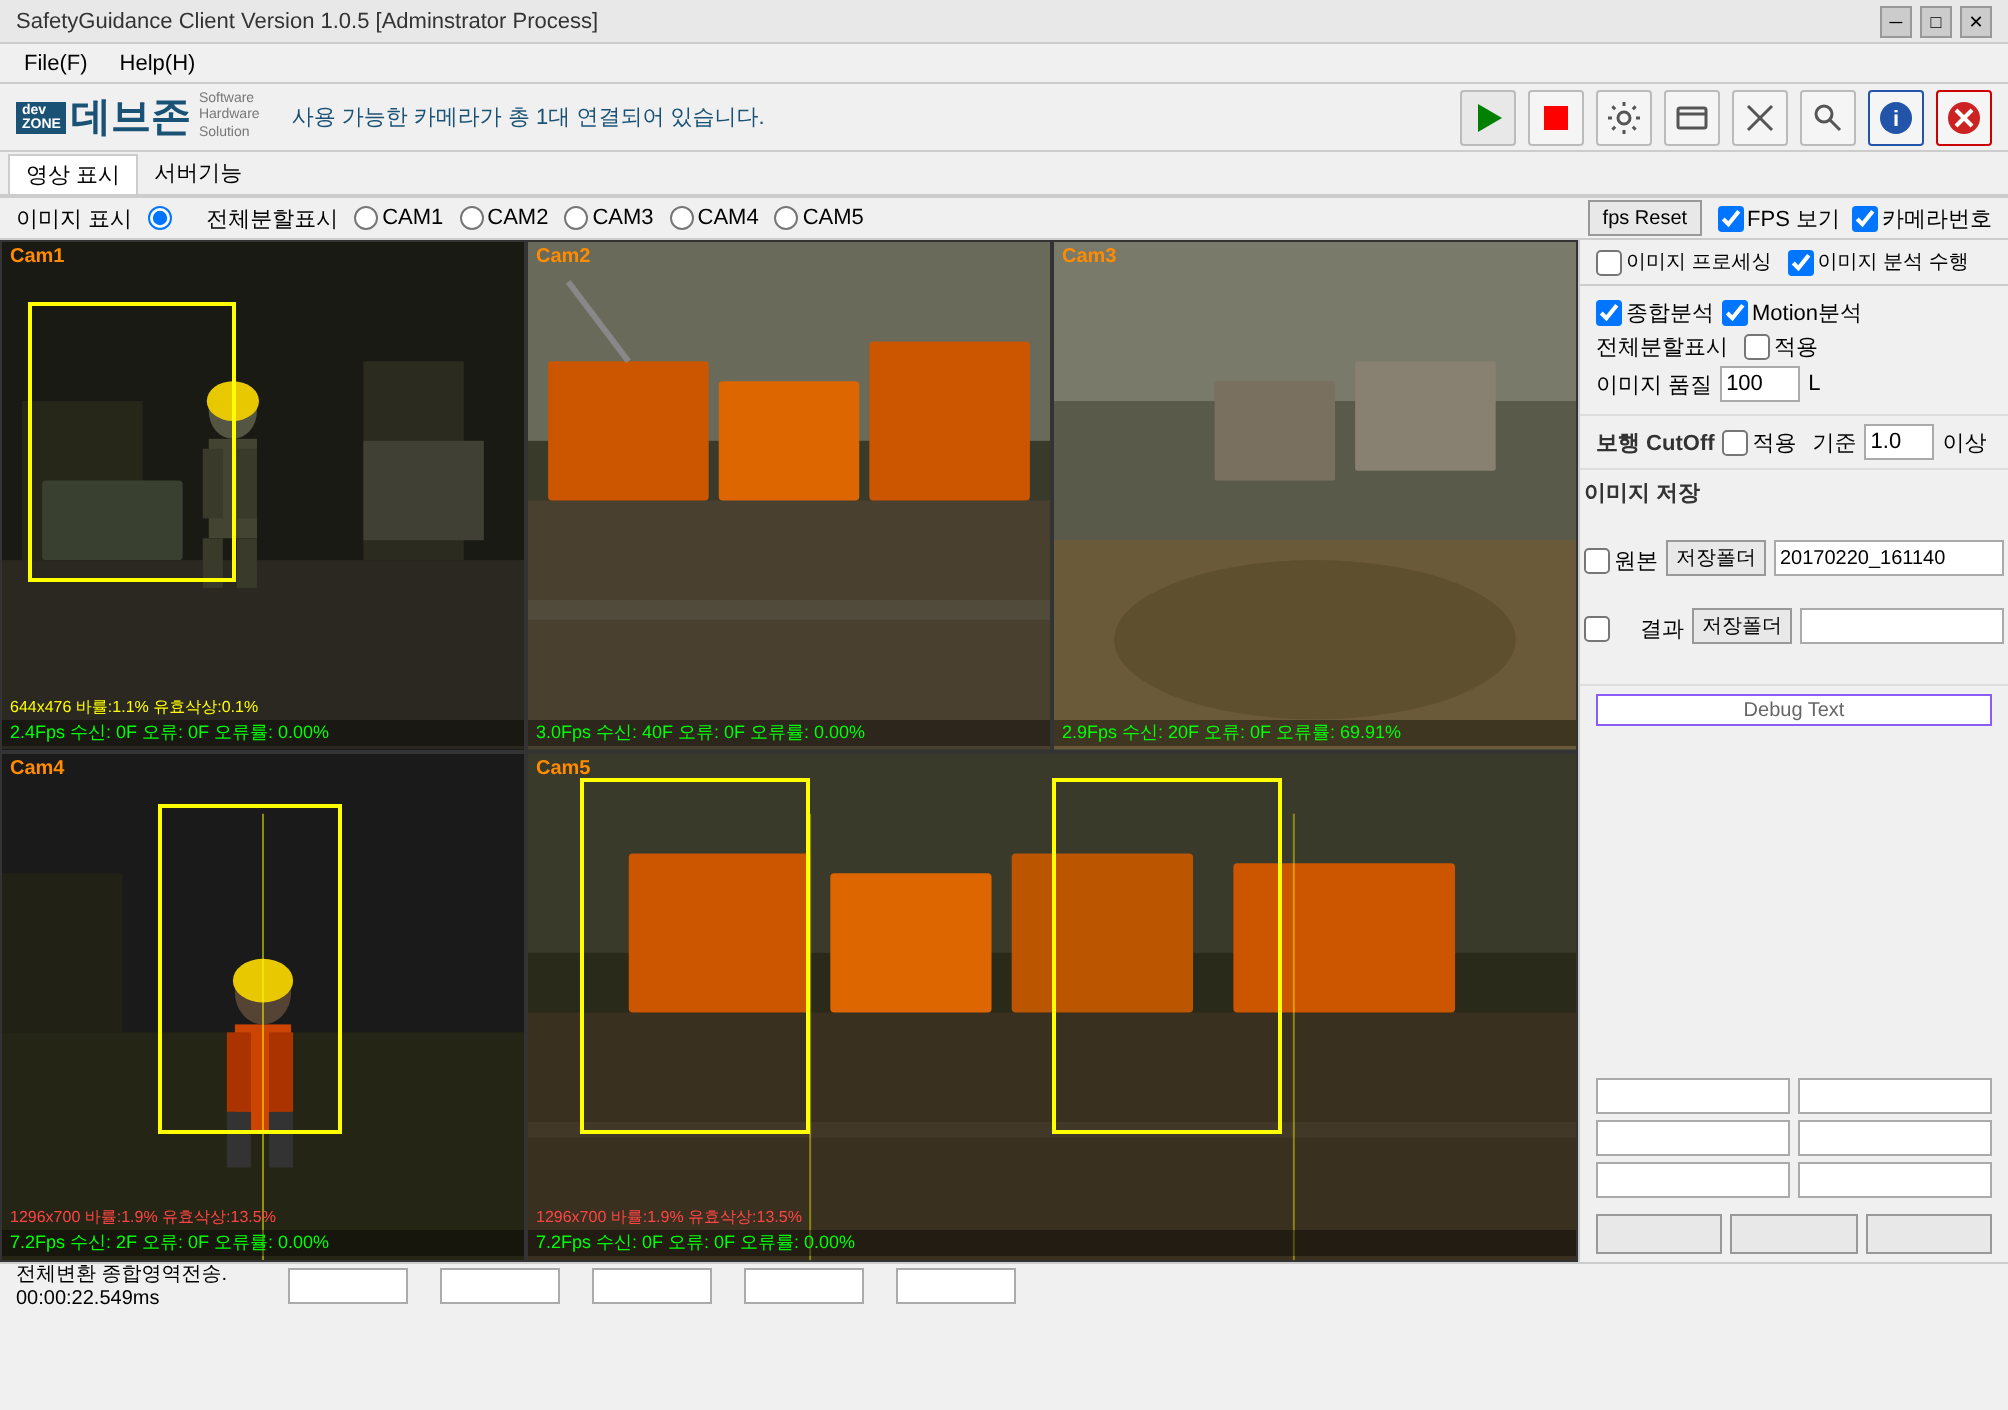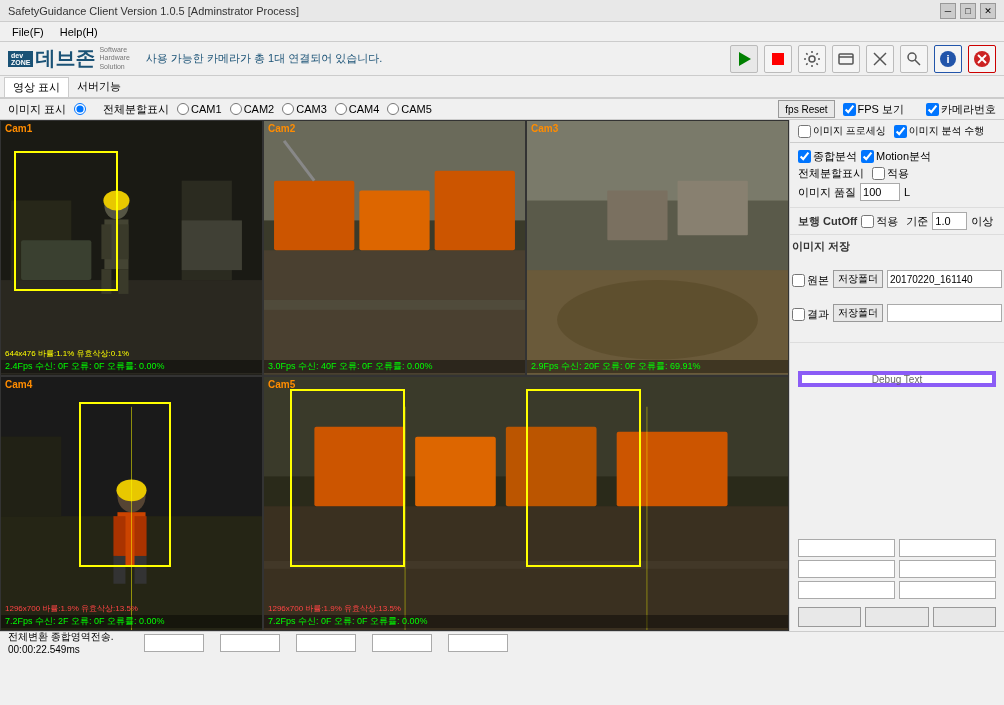--- a/index.html
+++ b/index.html
@@ -67,38 +67,38 @@
     .rp-input-sm { width: 40px; }
     
     .rp-section-title { font-weight: bold; font-size: 11px; margin-bottom: 4px; color: #333; }
     
     .rp-save-section { padding: 4px 2px; border-bottom: 1px solid #ddd; }
     .rp-save-row { display: flex; align-items: flex-end; gap: 4px; margin: 16px 0; }
     .rp-folder-btn { border: 1px solid #999; background: #e8e8e8; padding: 1px 4px; font-size: 10px; cursor: pointer; }
     .rp-folder-input { border: 1px solid #aaa; height: 18px; font-size: 10px; padding: 0 2px; flex: 1; }
     
     .debug-section { padding: 4px 8px; }
-    .debug-text-area { width: 100%; height: 16px; border: 4px solid #8b5cf6; background: white; display: flex; align-items: center; justify-content: center; font-size: 10px; color: #666; margin-top: 24px; }
+    .debug-text-area { width: 100%; height: 16px; border: 1px solid #8b5cf6; background: white; display: flex; align-items: center; justify-content: center; font-size: 10px; color: #666; }
     
     .rp-bottom-btns { display: flex; gap: 4px; padding: 4px 8px; margin-top: auto; }
     .rp-bottom-btn { flex: 1; border: 1px solid #999; background: #e8e8e8; height: 20px; font-size: 10px; cursor: pointer; }
     
     
     .rp-spacer { flex: 1; }
     
     
     .rp-grid-rows { padding: 4px 8px; display: flex; flex-direction: column; gap: 3px; }
     .rp-grid-row { display: flex; gap: 4px; }
     .rp-grid-cell { flex: 1; height: 18px; border: 1px solid #aaa; background: white; }
     
     
     .controls-row { background: #f0f0f0; height: 22px; display: flex; align-items: center; padding: 0 8px; border-top: 1px solid #ccc; border-bottom: 1px solid #ccc; }
     .view-radios { display: flex; align-items: center; gap: 8px; font-size: 11px; }
     .fps-reset-btn { margin-left: auto; border: 1px solid #999; background: #e8e8e8; height: 18px; padding: 0 6px; font-size: 10px; cursor: pointer; }
-    .fps-checks { display: flex; align-items: center; gap: 22px; font-size: 11px; margin-left: 8px; }
+    .fps-checks { display: flex; align-items: center; gap: 6px; font-size: 11px; margin-left: 8px; }
     
     
     .status-bar { background: #f0f0f0; height: 22px; display: flex; align-items: center; padding: 0 8px; border-top: 1px solid #ccc; gap: 16px; font-size: 10px; }
     .status-item { border: 1px solid #aaa; height: 18px; padding: 0 4px; background: white; display: flex; align-items: center; min-width: 60px; }
     input[type="checkbox"] { width: 13px; height: 13px; margin: 0; }
     input[type="radio"] { width: 12px; height: 12px; margin: 0; }
     
     
     .cutoff-row { display: flex; align-items: center; gap: 4px; font-size: 11px; }
     .cutoff-label { font-weight: bold; color: #333; }
@@ -433,21 +433,21 @@
       <div class="rp-section-title">이미지 저장</div>
       <div class="rp-save-row">
         <label style="display:flex;align-items:center;gap:2px;">
           <input type="checkbox" style="">
           <span>원본</span>
         </label>
         <button class="rp-folder-btn">저장폴더</button>
         <input class="rp-folder-input" type="text" value="20170220_161140" style="width: 90px; font-size: 10px;">
       </div>
       <div class="rp-save-row">
-        <label style="display:flex;align-items:center;gap:2px;">
+        <label style="display:flex;align-items:center;gap:15px;">
           <input type="checkbox" style="">
           <span>결과</span>
         </label>
         <button class="rp-folder-btn">저장폴더</button>
         <input class="rp-folder-input" type="text" style="width: 90px; font-size: 10px;">
       </div>
     </div>
 
     <div class="debug-section">
       <div class="debug-text-area">Debug Text</div>

